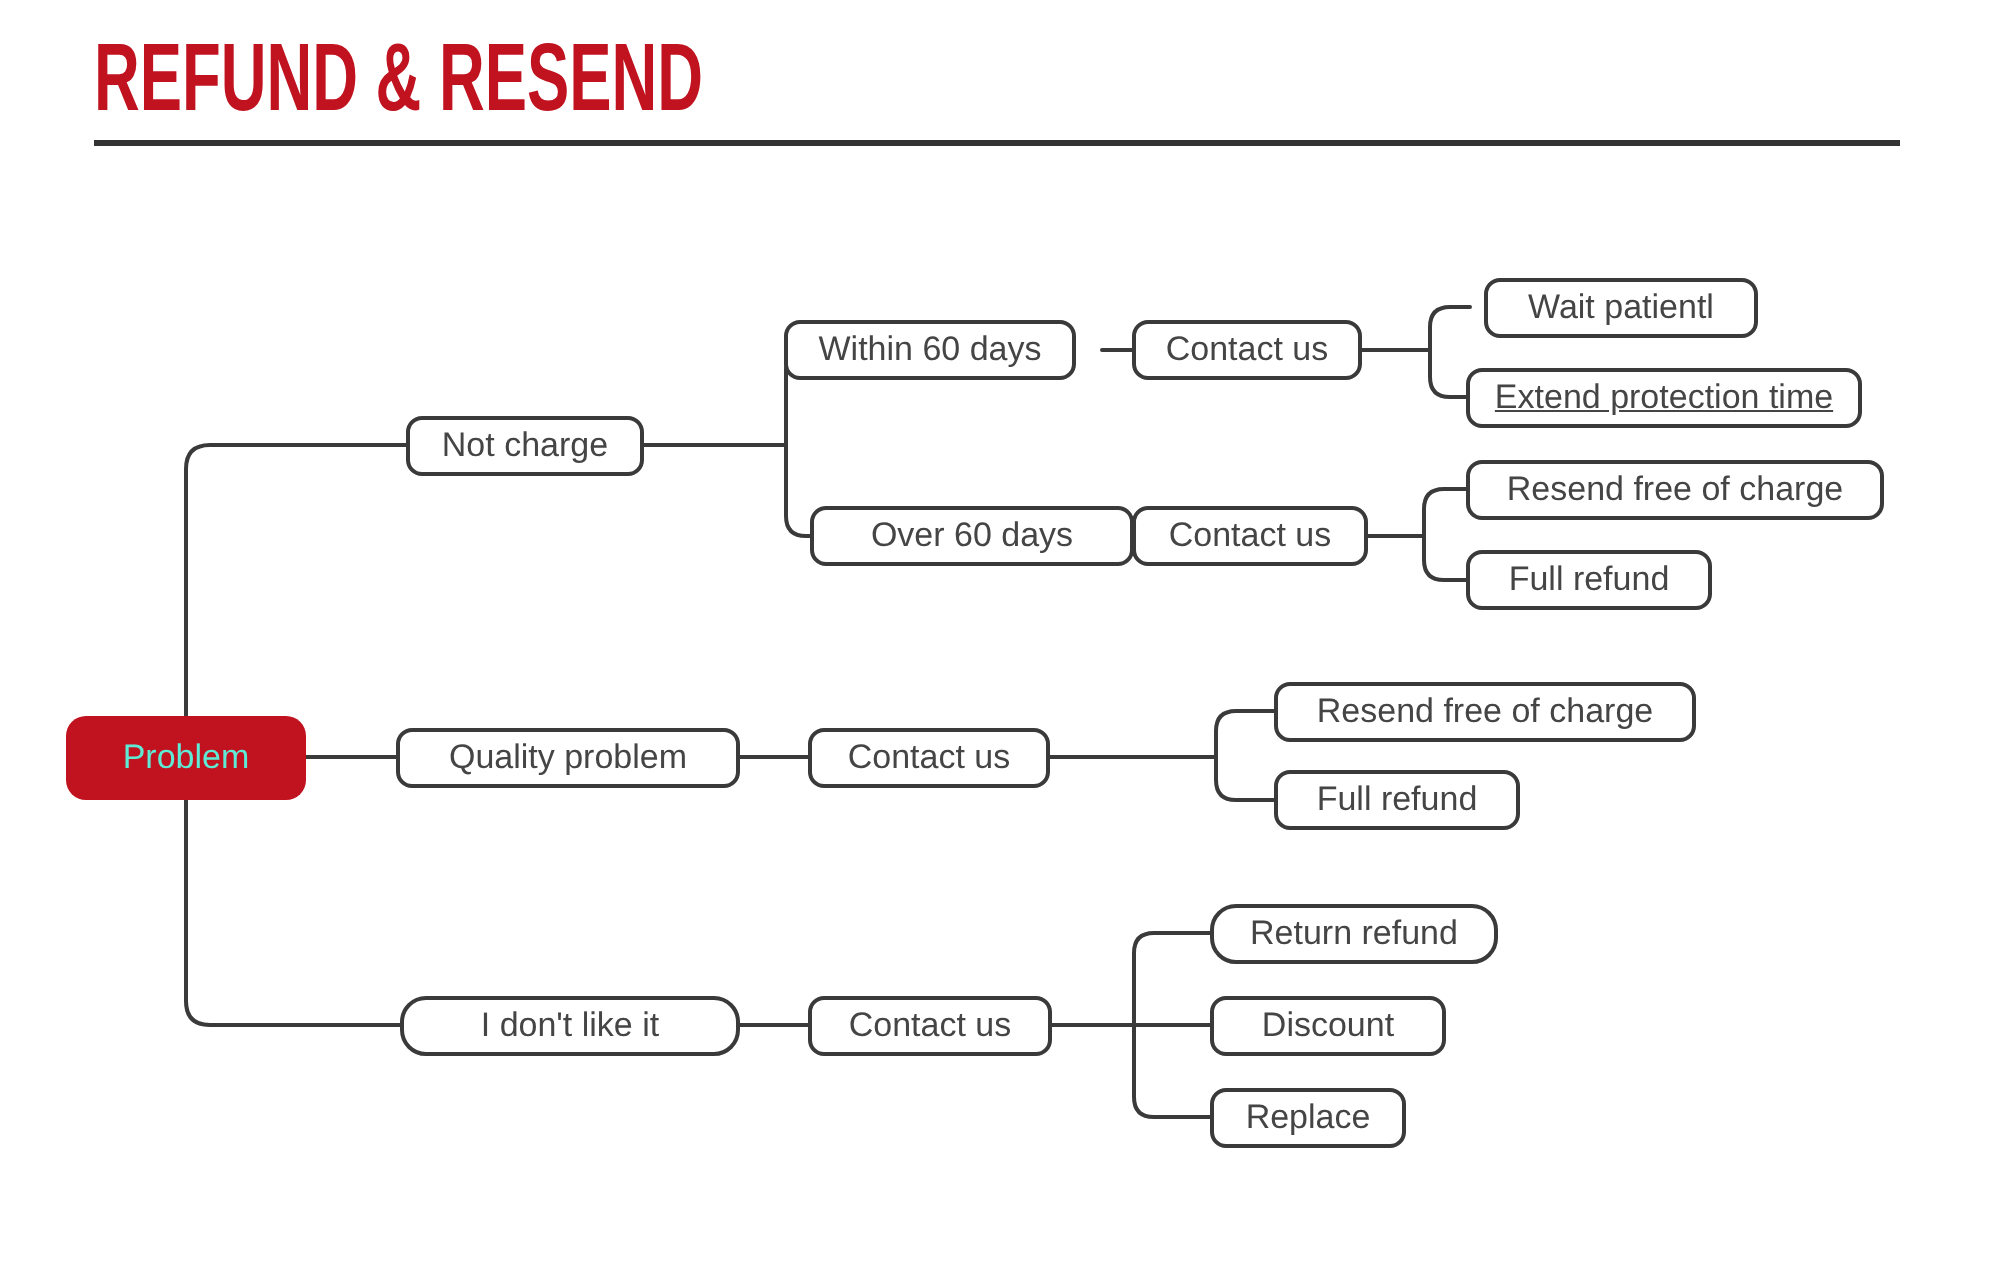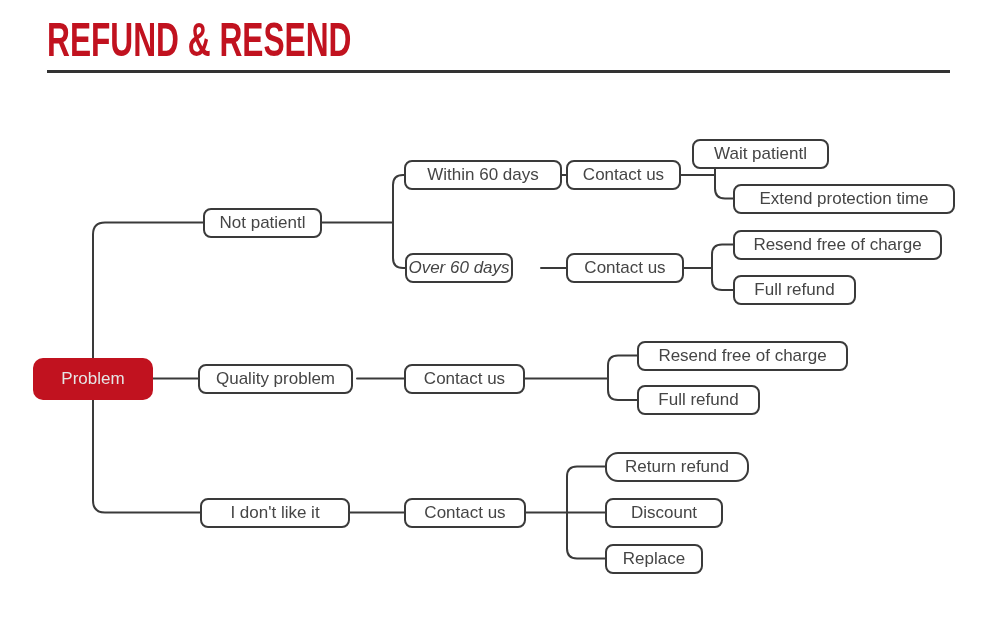--- a/index.html
+++ b/index.html
@@ -49,21 +49,21 @@
     border:2px solid var(--line);
     border-radius:8px;
     color:var(--text);
     font-size:17px;
     white-space:nowrap;
   }
   .node.root{
     background:var(--accent);
     border:none;
     border-radius:10px;
-    color:#e5e5e5;
+    color:#5eead4;
     height:42px;
   }
 </style>
 </head>
 <body>
 
 <div class="screen">
 
   <div class="title">REFUND &amp; RESEND</div>
   <div class="rule"></div>
@@ -94,34 +94,34 @@
 
     <path d="M 342 512.5 L 404 512.5"></path>
 
     <path d="M 526 512.5 L 605 512.5"></path>
 
     <path d="M 605 466.5 L 577 466.5 Q 567 466.5 567 476.5 L 567 548.5 Q 567 558.5 577 558.5 L 605 558.5"></path>
   </svg>
 
   <div class="node root" style="left:33px;top:358px;width:120px;">Problem</div>
 
-  <div class="node" style="left:203px;top:207.5px;width:119px;">Not patientl</div>
-  <div class="node" style="left:404px;top:160px;width:158px;">Within 60 days</div>
+  <div class="node" style="left:203px;top:207.5px;width:119px;">Not charge</div>
+  <div class="node" style="left:392px;top:160px;width:146px;">Within 60 days</div>
   <div class="node" style="left:566px;top:160px;width:115px;">Contact us</div>
-  <div class="node" style="left:692px;top:138.5px;width:137px;">Wait patientl</div>
-  <div class="node" style="left:733px;top:183.5px;width:222px;">Extend protection time</div>
-  <div class="node" style="left:405px;top:253px;width:108px;font-style:italic;">Over 60 days</div>
+  <div class="node" style="left:742px;top:138.5px;width:137px;">Wait patientl</div>
+  <div class="node" style="left:733px;top:183.5px;width:198px;text-decoration:underline;">Extend protection time</div>
+  <div class="node" style="left:405px;top:253px;width:162px;">Over 60 days</div>
   <div class="node" style="left:566px;top:253px;width:118px;">Contact us</div>
   <div class="node" style="left:733px;top:229.5px;width:209px;">Resend free of charge</div>
   <div class="node" style="left:733px;top:275px;width:123px;">Full refund</div>
 
-  <div class="node" style="left:198px;top:363.5px;width:155px;">Quality problem</div>
+  <div class="node" style="left:198px;top:363.5px;width:172px;">Quality problem</div>
   <div class="node" style="left:404px;top:363.5px;width:121px;">Contact us</div>
   <div class="node" style="left:637px;top:340.5px;width:211px;">Resend free of charge</div>
   <div class="node" style="left:637px;top:385px;width:123px;">Full refund</div>
 
-  <div class="node" style="left:200px;top:497.5px;width:150px;">I don't like it</div>
+  <div class="node" style="left:200px;top:497.5px;width:170px;border-radius:13px;">I don't like it</div>
   <div class="node" style="left:404px;top:497.5px;width:122px;">Contact us</div>
   <div class="node" style="left:605px;top:451.5px;width:144px;border-radius:13px;">Return refund</div>
   <div class="node" style="left:605px;top:543.5px;width:98px;">Replace</div>
   <div class="node" style="left:605px;top:497.5px;width:118px;">Discount</div>
 
 </div>
 
 </body></html>

